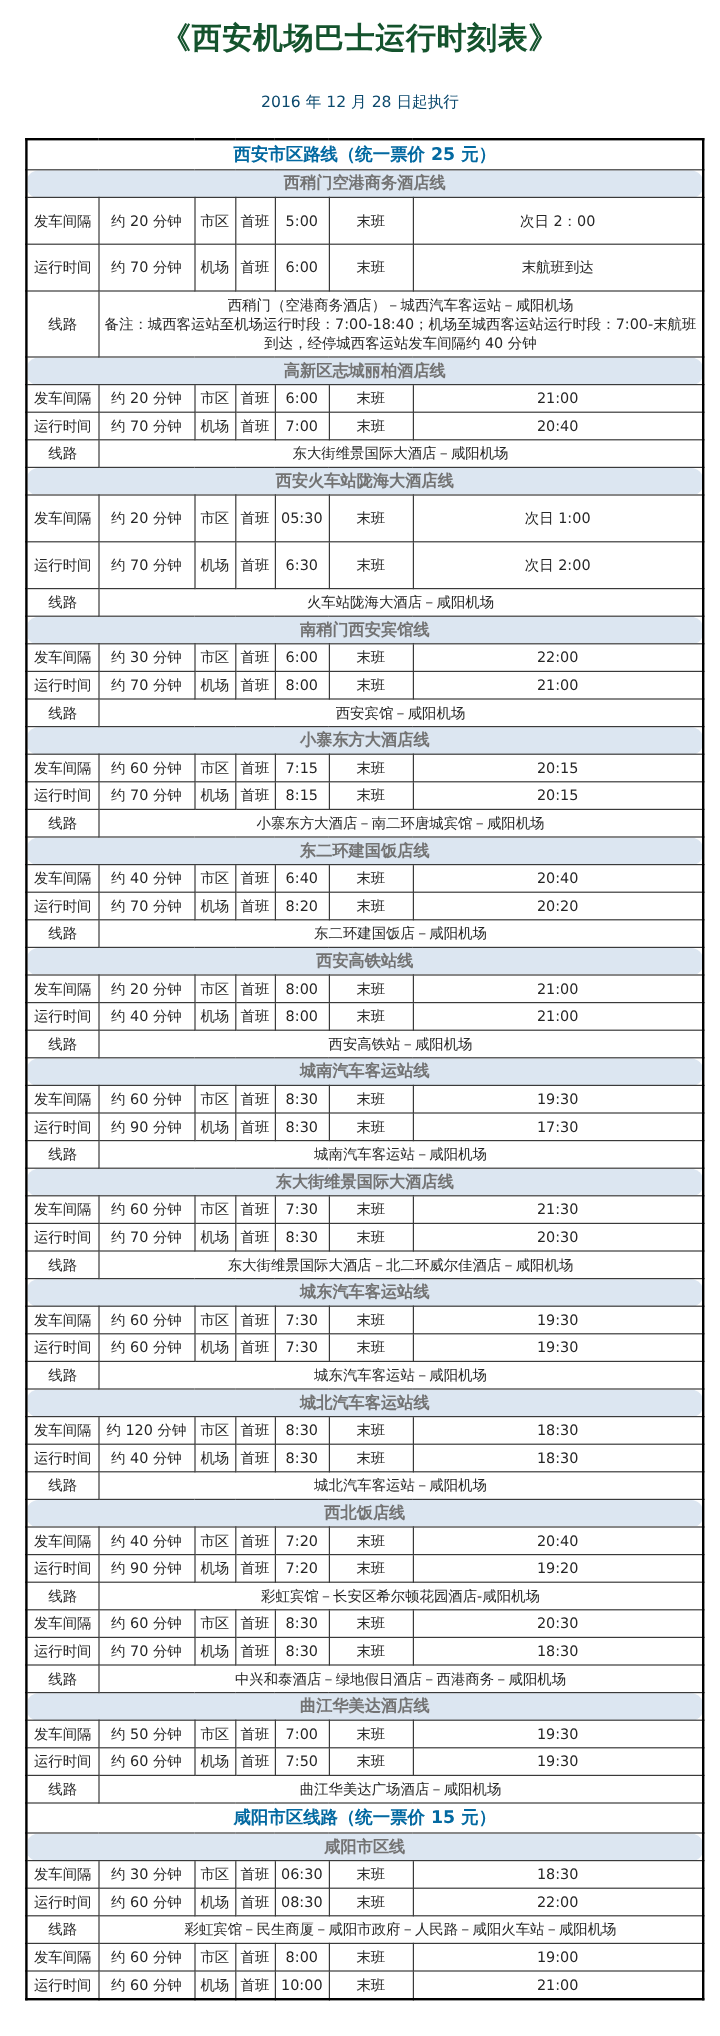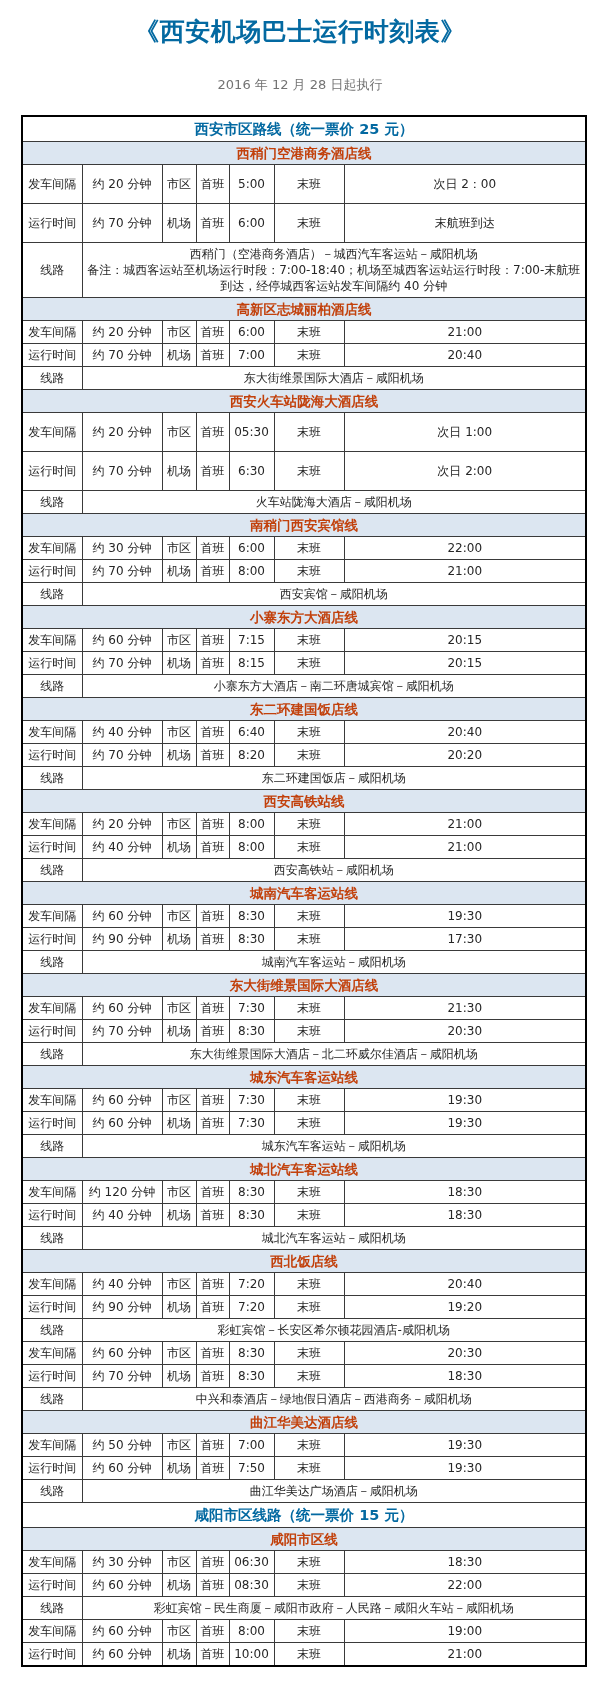--- a/index.html
+++ b/index.html
@@ -4,44 +4,45 @@
 <style>
   html,body { margin:0; padding:0; background:#ffffff; }
   body {
     width:600px; min-height:1697px;
     font-family:"DejaVu Sans","Liberation Sans",sans-serif;
     color:#262626;
   }
   .page { width:600px; }
   .title {
     text-align:center; font-size:25px; font-weight:bold;
-    padding-top:15px; margin:0; letter-spacing:0.5px; color:#0369a1;
+    margin:15px; letter-spacing:0.5px; color:#14532d;
   }
   .subtitle {
-    text-align:center; font-size:13px; margin-top:28px; color:#737373;
+    text-align:center; font-size:13px; margin-top:28px; color:#0c4a6e;
   }
   table.timetable {
     border-collapse:collapse; table-layout:fixed;
     width:566px; margin:21px 0 0 21px;
     border:2px solid #000;
   }
   table.timetable td {
     border:1px solid #3a3a3a;
     text-align:center; vertical-align:middle;
     font-size:12px; line-height:16px;
     padding:3px 2px; color:#262626;
     overflow:hidden;
   }
   tr.sec td {
     background:#ffffff; font-weight:bold; font-size:14.5px; color:#0369a1;
     padding:4px 2px;
   }
   tr.rh td {
-    background:#dce6f1; font-weight:bold; font-size:13.5px; color:#c2410c;
+    background:#dce6f1; font-weight:bold; font-size:13.5px; color:#737373;
     padding:3px 2px;
+    border-radius:10px;
   }
   tr.tall td { height:32px; }
   td.route-cell { padding:3px 6px; }
   td.route-cell div { text-align:center; }
 </style>
 </head>
 <body>
 
 <div class="page">
   <h1 class="title">《西安机场巴士运行时刻表》</h1>

